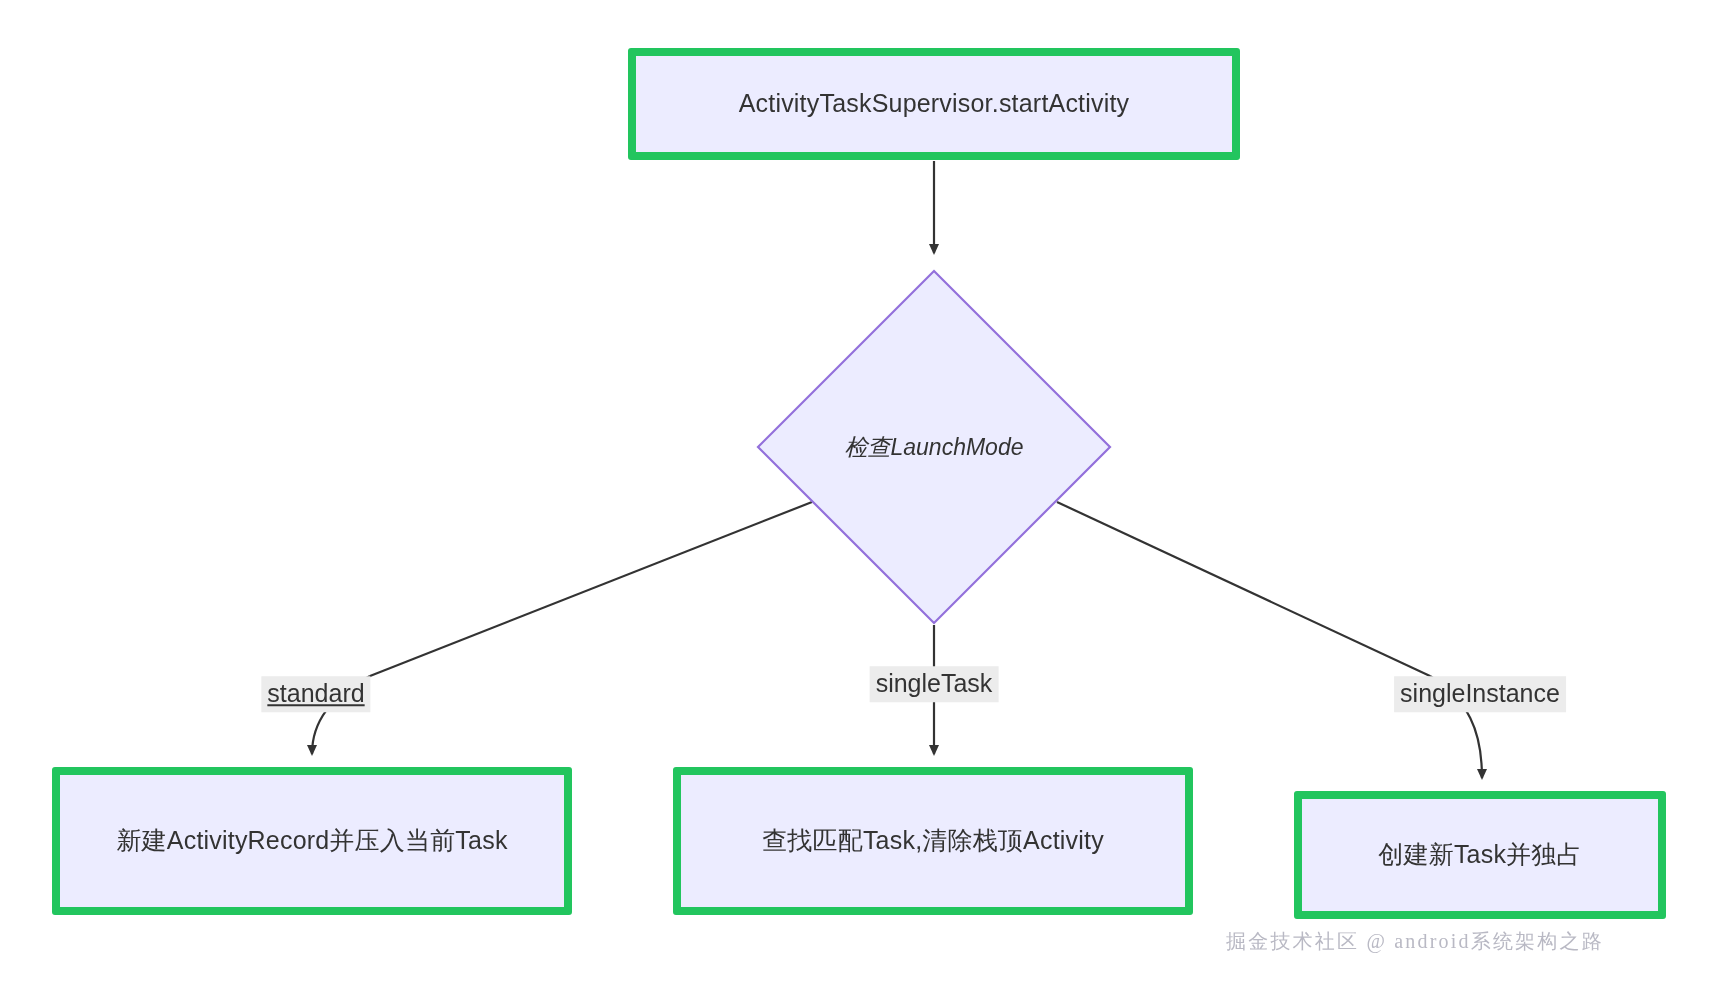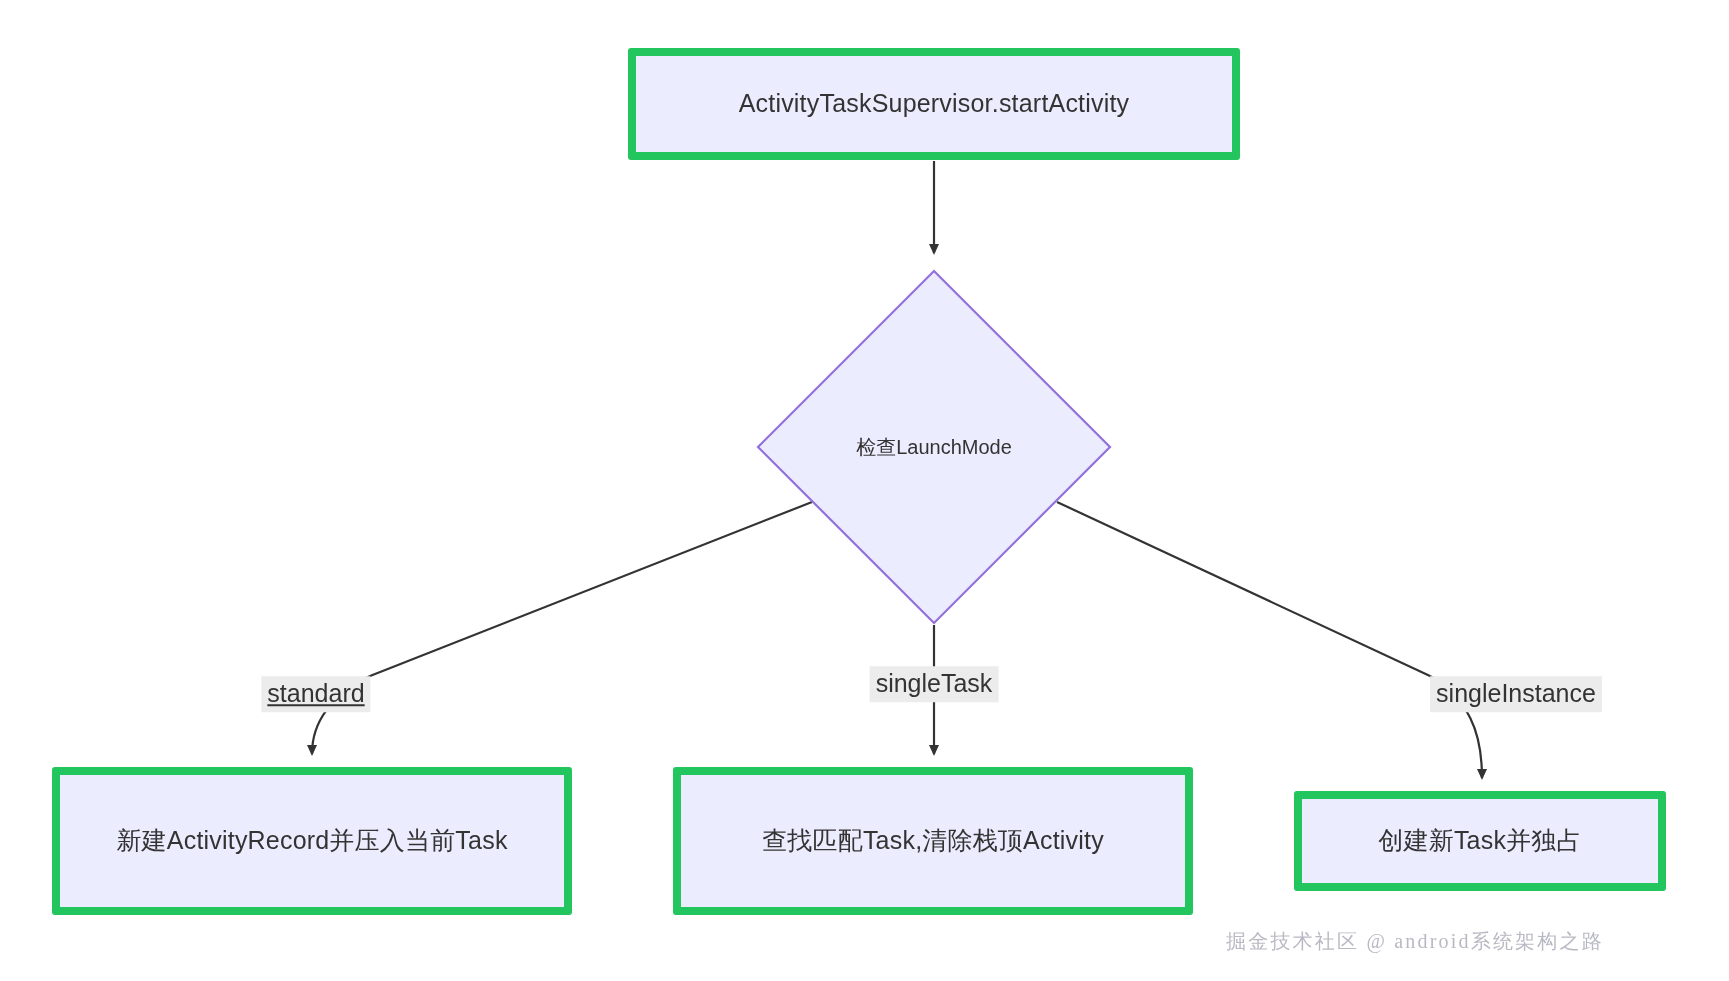--- a/index.html
+++ b/index.html
@@ -66,21 +66,21 @@
     left: 673px;
     top: 767px;
     width: 520px;
     height: 148px;
   }
 
   #node-singleinstance {
     left: 1294px;
     top: 791px;
     width: 372px;
-    height: 100px;
+    height: 128px;
   }
 
   
   #node-decision {
     position: absolute;
     left: 756px;
     top: 269px;
     width: 356px;
     height: 356px;
   }
@@ -94,38 +94,39 @@
   #node-decision .diamond-label {
     position: absolute;
     left: 0;
     top: 0;
     width: 100%;
     height: 100%;
     display: flex;
     align-items: center;
     justify-content: center;
     color: #333333;
-    font-size: 20px;
+    font-size: 23px;
     white-space: nowrap;
+    font-style: italic;
   }
 
   
   .edge-label {
     position: absolute;
     background: #ececec;
     color: #333333;
     font-size: 25px;
     line-height: 1.1;
     padding: 4px 6px;
     white-space: nowrap;
     transform: translate(-50%, -50%);
   }
   #edge-label-standard { left: 316px; top: 694px; text-decoration: underline; }
   #edge-label-singletask { left: 934px; top: 684px; }
-  #edge-label-singleinstance { left: 1516px; top: 694px; }
+  #edge-label-singleinstance { left: 1480px; top: 694px; }
 
   
   #watermark {
     position: absolute;
     left: 1226px;
     top: 928px;
     color: #b9b9c4;
     font-size: 20px;
     letter-spacing: 2.2px;
     white-space: nowrap;

